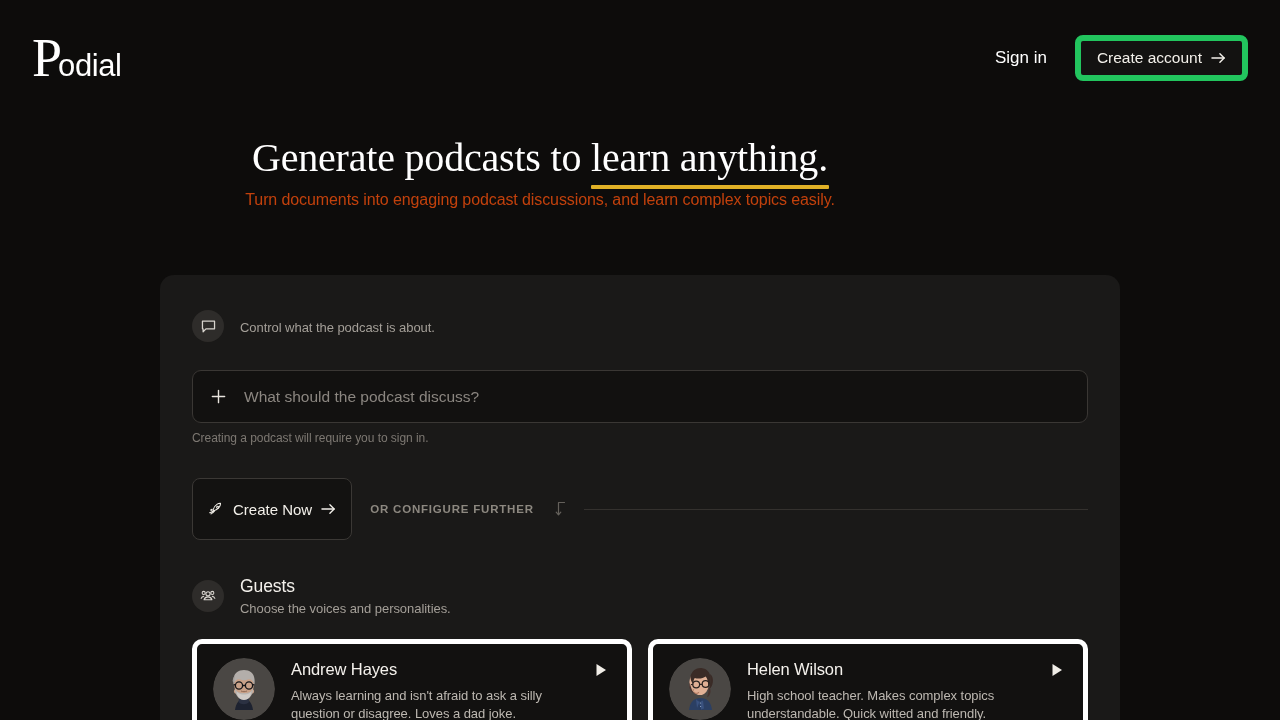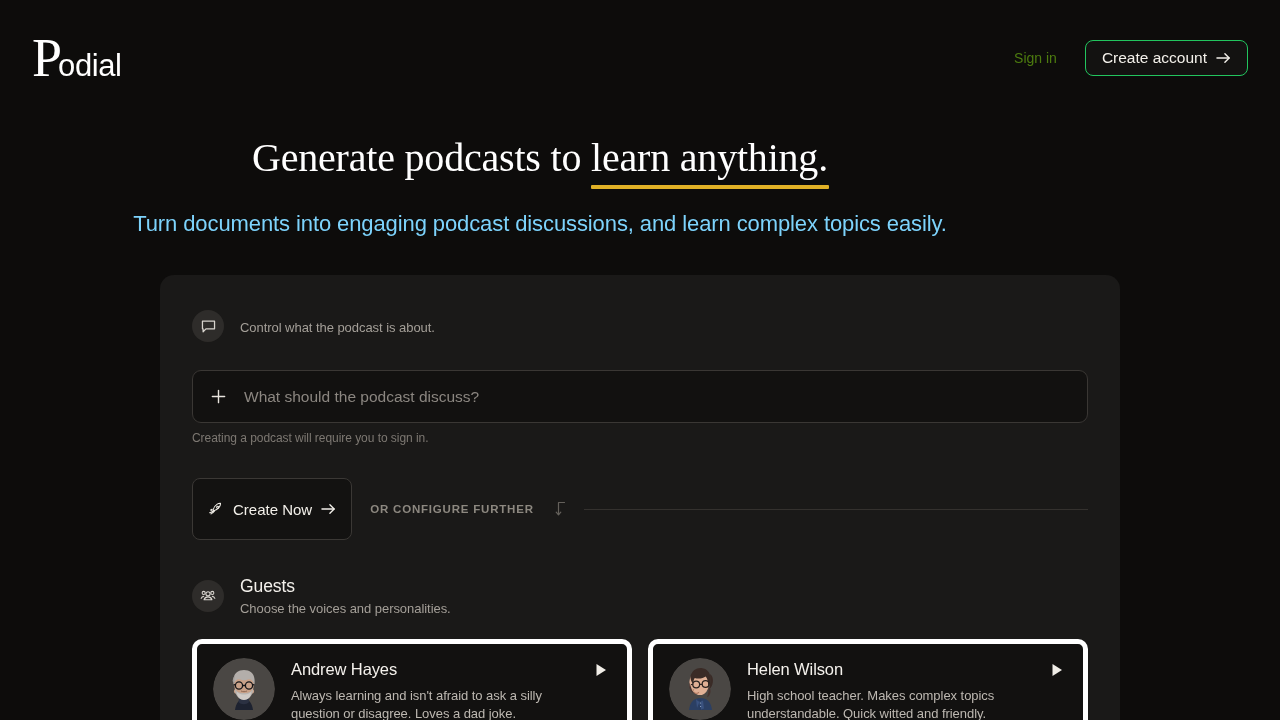--- a/index.html
+++ b/index.html
@@ -52,37 +52,37 @@
     margin-left: -3px;
   }
 
   .header-right {
     display: flex;
     align-items: center;
     gap: 26px;
   }
 
   .signin {
-    font-size: 14px;
-    color: #4d7c0f;
+    font-size: 17px;
+    color: #ffffff;
     background: none;
     border: none;
     cursor: pointer;
     font-family: inherit;
     padding: 6px 2px;
   }
 
   .create-account {
     display: inline-flex;
     align-items: center;
     gap: 9px;
     font-size: 15.5px;
     color: #f3f0ea;
     background: #131211;
-    border: 1px solid #22c55e;
+    border: 6px solid #22c55e;
     border-radius: 8px;
     padding: 9px 16px;
     cursor: pointer;
     font-family: inherit;
     line-height: 1;
   }
   .arrow-r { width: 15px; height: 12px; display: block; }
 
   
   .hero {
@@ -107,23 +107,23 @@
   .hl::after {
     content: "";
     position: absolute;
     left: 0; right: -1px;
     bottom: -6px;
     height: 4px;
     background: #e1b126;
     border-radius: 1px;
   }
   .hero-sub {
-    margin-top: 28px;
-    font-size: 22px;
-    color: #7dd3fc;
+    margin-top: 8px;
+    font-size: 16px;
+    color: #c2410c;
     letter-spacing: -0.1px;
   }
 
   
   .panel {
     position: absolute;
     top: 275px;
     left: 160px;
     width: 960px;
     height: 445px;

